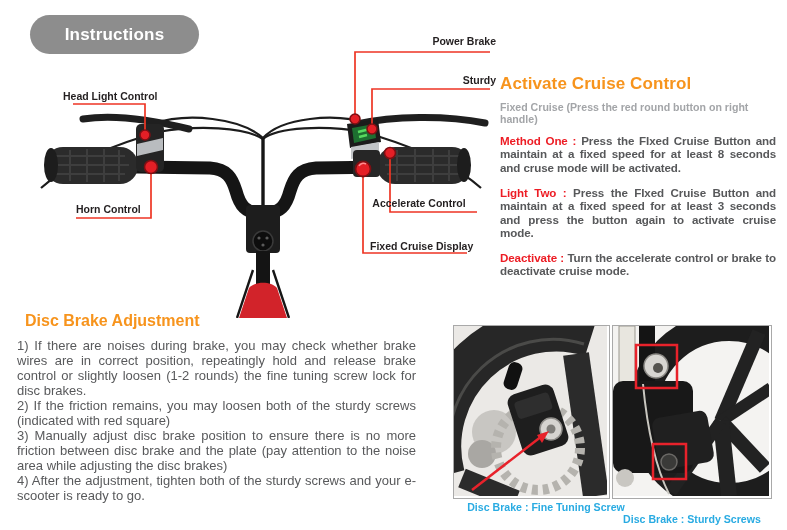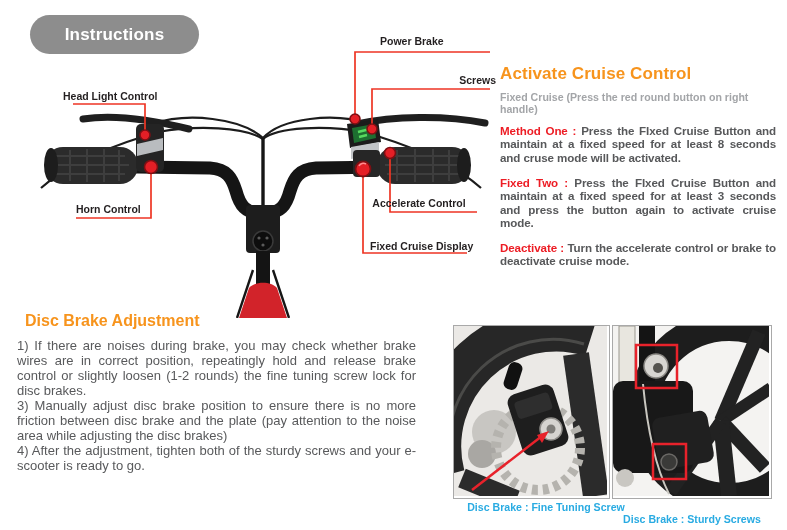--- a/index.html
+++ b/index.html
@@ -13,28 +13,28 @@
     background:#8d8d8d;border-radius:20px;color:#ffffff;
     font-size:17px;font-weight:bold;display:flex;align-items:center;justify-content:center;
     letter-spacing:.2px;
   }
   
   .diagram{position:absolute;left:25px;top:28px;width:470px;height:290px;}
   .diagram svg{position:absolute;left:0;top:0;}
   .lbl{
     position:absolute;font-size:10.5px;font-weight:bold;color:#231f20;white-space:nowrap;
   }
-  .lbl-power{left:355px;top:7px;width:116px;}
+  .lbl-power{left:355px;top:7px;width:116px;text-align:right;}
   .lbl-display{left:355px;top:46px;width:116px;text-align:right;}
   .lbl-headlight{left:38px;top:62px;}
   .lbl-horn{left:51px;top:175px;}
   .lbl-accel{left:336px;top:169px;width:116px;text-align:center;}
   .lbl-cruise{left:345px;top:212px;}
   
-  .cruise{position:absolute;left:500px;top:64px;width:276px;}
+  .cruise{position:absolute;left:500px;top:74px;width:276px;}
   .cruise h2{
     margin:0 0 7px 0;font-size:17px;font-weight:bold;color:#f7941d;letter-spacing:.1px;
   }
   .cruise .sub{
     margin:0 0 9px 0;font-size:10.6px;font-weight:bold;color:#a3a5a8;
   }
   .cruise p{
     margin:0 0 11.5px 0;font-size:11.6px;font-weight:bold;color:#57585a;
     line-height:13.4px;text-align:justify;letter-spacing:-0.1px;
   }
@@ -130,38 +130,39 @@
         <circle cx="347" cy="101" r="5" fill="#e41f26" stroke="#7d0f13" stroke-width="1.6"></circle>
         <circle cx="120" cy="107" r="5" fill="#e41f26" stroke="#7d0f13" stroke-width="1.6"></circle>
         <circle cx="126" cy="139" r="6.5" fill="#e41f26" stroke="#7d0f13" stroke-width="1.6"></circle>
         <circle cx="365" cy="125" r="5.5" fill="#e41f26" stroke="#7d0f13" stroke-width="1.6"></circle>
         <circle cx="338" cy="141" r="7.5" fill="#e41f26" stroke="#7d0f13" stroke-width="1.8"></circle>
         <path d="M334 138 A 5 5 0 0 1 341 136" stroke="#ff8d90" stroke-width="1.6" fill="none"></path>
       </g>
     </svg>
 
     <div class="lbl lbl-power">Power Brake</div>
-    <div class="lbl lbl-display">Screws</div>
+    <div class="lbl lbl-display">Sturdy</div>
     <div class="lbl lbl-headlight">Head Light Control</div>
     <div class="lbl lbl-horn">Horn Control</div>
     <div class="lbl lbl-accel">Accelerate Control</div>
     <div class="lbl lbl-cruise">Fixed Cruise Display</div>
   </div>
 
   <section class="cruise">
     <h2>Activate Cruise Control</h2>
     <div class="sub">Fixed Cruise (Press the red round button on right handle)</div>
     <p><span class="lead">Method One :</span> <span>Press the FIxed Cruise Button and maintain at a fixed speed for at least 8 seconds and cruse mode will be activated.</span></p>
-    <p><span class="lead">Fixed Two :</span> <span>Press the FIxed Cruise Button and maintain at a fixed speed for at least 3 seconds and press the button again to activate cruise mode.</span></p>
+    <p><span class="lead">Light Two :</span> <span>Press the FIxed Cruise Button and maintain at a fixed speed for at least 3 seconds and press the button again to activate cruise mode.</span></p>
     <p><span class="lead">Deactivate :</span> <span>Turn the accelerate control or brake to deactivate cruise mode.</span></p>
   </section>
 
   <section class="disc">
     <h2>Disc Brake Adjustment</h2>
     <p>1) If there are noises during brake, you may check whether brake wires are in correct position, repeatingly hold and release brake control or slightly loosen (1-2 rounds) the fine tuning screw lock for disc brakes.</p>
+    <p>2) If the friction remains, you may loosen both of the sturdy screws (indicated with red square)</p>
     <p>3) Manually adjust disc brake position to ensure there is no more friction between disc brake and the plate (pay attention to the noise area while adjusting the disc brakes)</p>
     <p>4) After the adjustment, tighten both of the sturdy screws and your e-scooter is ready to go.</p>
   </section>
 
   <figure class="photo photo1">
     <svg width="153" height="170" viewBox="0 0 153 170">
       <rect x="0" y="0" width="153" height="170" fill="#ebe9e6"></rect>
       <path d="M-12 150 A 118 118 0 0 1 138 8" stroke="#272727" stroke-width="46" fill="none"></path>
       <path d="M-2 142 A 104 104 0 0 1 130 18" stroke="#4a4a48" stroke-width="3" fill="none"></path>
       <line x1="122" y1="28" x2="142" y2="170" stroke="#2b2b2b" stroke-width="26"></line>

